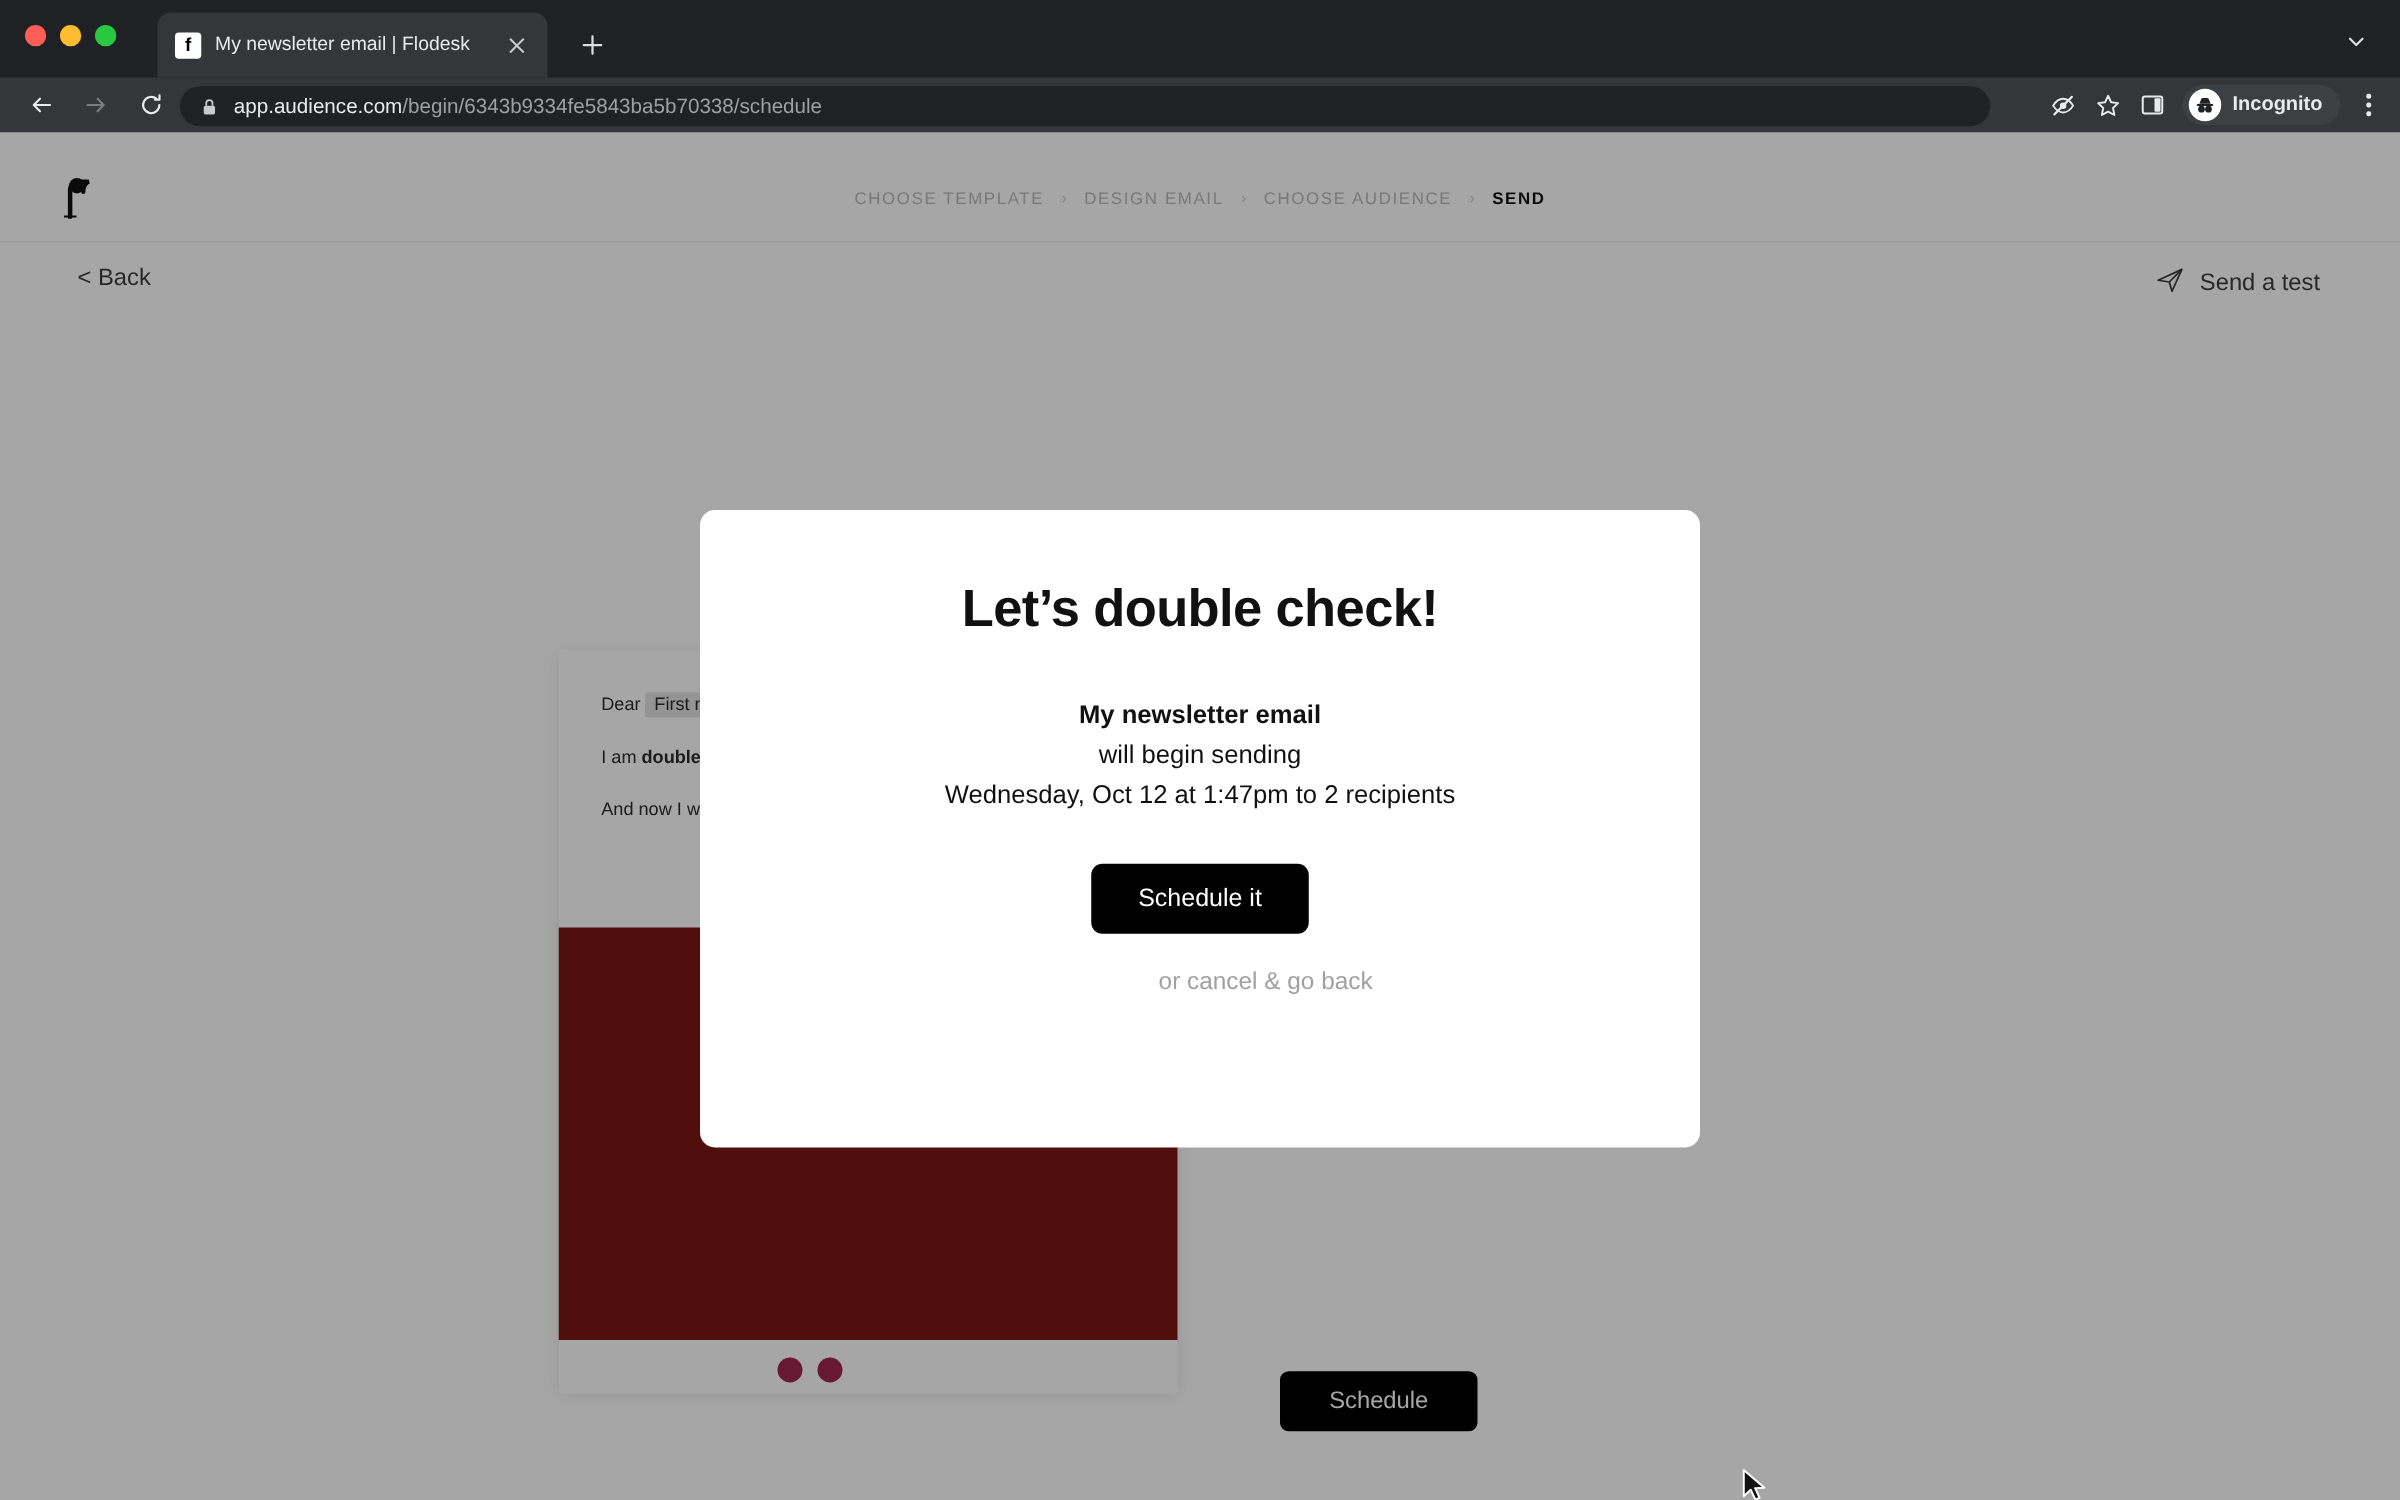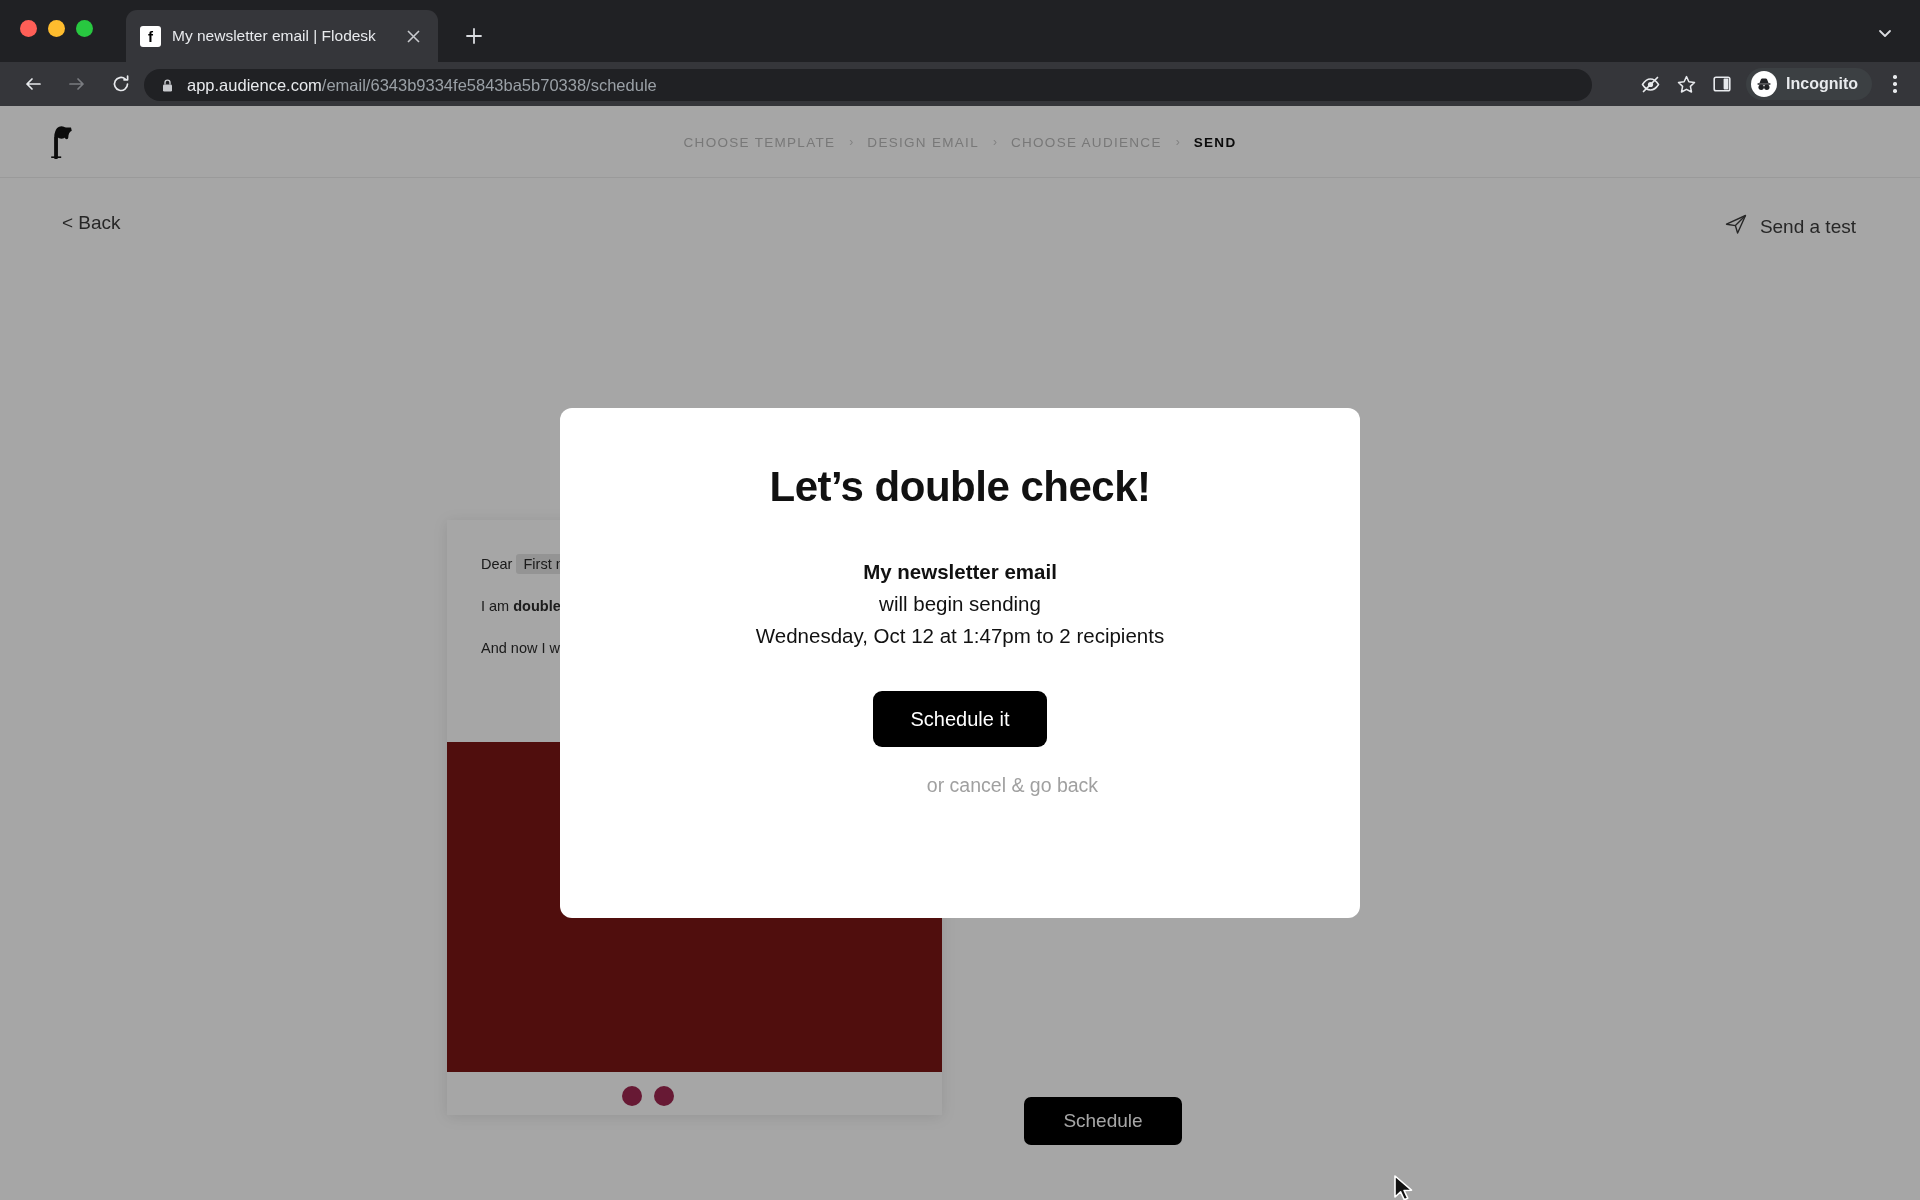--- a/index.html
+++ b/index.html
@@ -98,21 +98,21 @@
   }
   .kebab i { width:3.5px; height:3.5px; border-radius:50%; background:#e8eaed; display:block; }
 
   
   .viewport {
     position:absolute; left:0; top:106px; width:1920px; height:1094px;
     background:#ffffff; overflow:hidden;
   }
 
   .app-header {
-    position:absolute; left:0; top:0; width:1920px; height:72px;
+    position:absolute; left:0; top:16px; width:1920px; height:72px;
     background:#ffffff; border-bottom:1px solid #ededed;
   }
   .logo {
     position:absolute; left:38px; top:14px; width:44px; height:44px;
     display:flex; align-items:center; justify-content:center;
   }
   .steps {
     position:absolute; left:0; top:0; width:1920px; height:72px;
     display:flex; align-items:center; justify-content:center; gap:14px;
   }
@@ -259,21 +259,21 @@
     </div>
 
     <div class="omnibox">
       <span class="lock">
         <svg width="15" height="15" viewBox="0 0 15 15" aria-hidden="true">
           <rect x="3" y="6.5" width="9" height="7" rx="1.3" fill="#c8cace"></rect>
           <path d="M5 6.5 V4.6 A2.5 2.5 0 0 1 10 4.6 V6.5" stroke="#c8cace" stroke-width="1.4" fill="none"></path>
         </svg>
       </span>
       <span class="url">
-        <span class="host">app.audience.com</span><span class="path">/email/6343b9334fe5843ba5b70338/schedule</span>
+        <span class="host">app.audience.com</span><span class="path">/begin/6343b9334fe5843ba5b70338/schedule</span>
       </span>
     </div>
 
     <div class="tb-right">
       <div class="tb-icon">
         <svg width="21" height="21" viewBox="0 0 21 21" aria-hidden="true">
           <path d="M2.5 10.5 C5 6.5 8 5 10.5 5 C13 5 16 6.5 18.5 10.5 C16 14.5 13 16 10.5 16 C8 16 5 14.5 2.5 10.5 Z" stroke="#e8eaed" stroke-width="1.5" fill="none"></path>
           <circle cx="10.5" cy="10.5" r="2.6" fill="#e8eaed"></circle>
           <path d="M3.5 17.5 L17.5 3.5" stroke="#e8eaed" stroke-width="1.7" stroke-linecap="round"></path>
         </svg>

